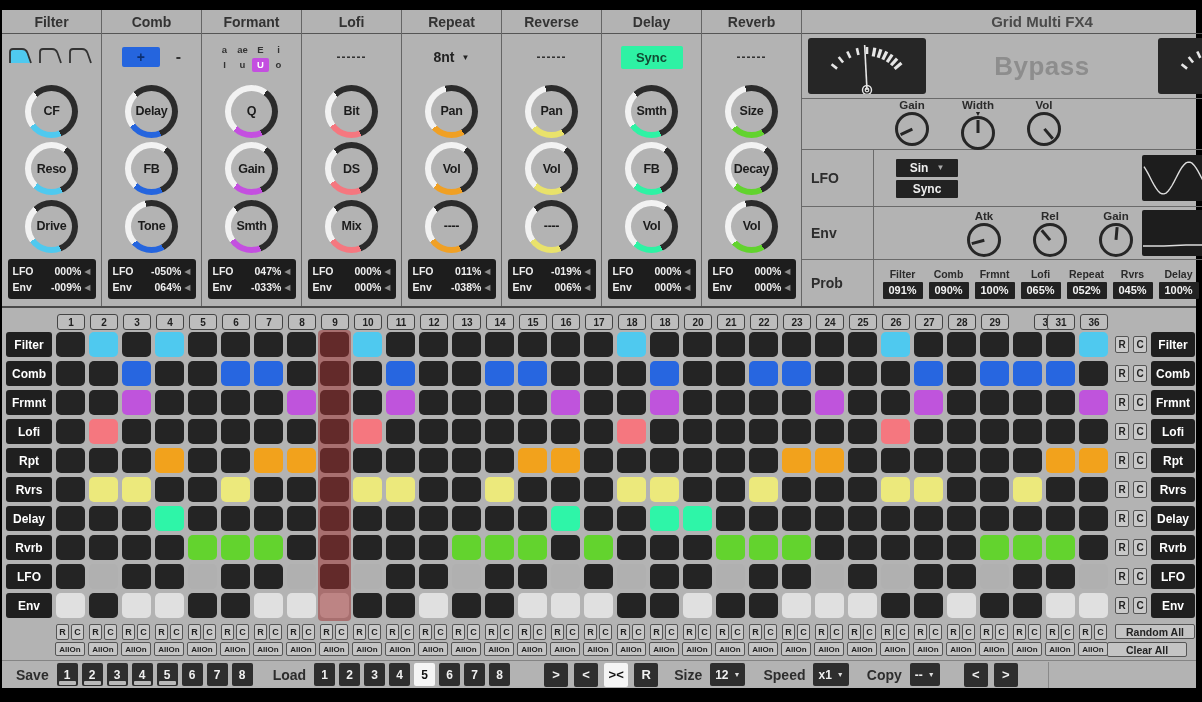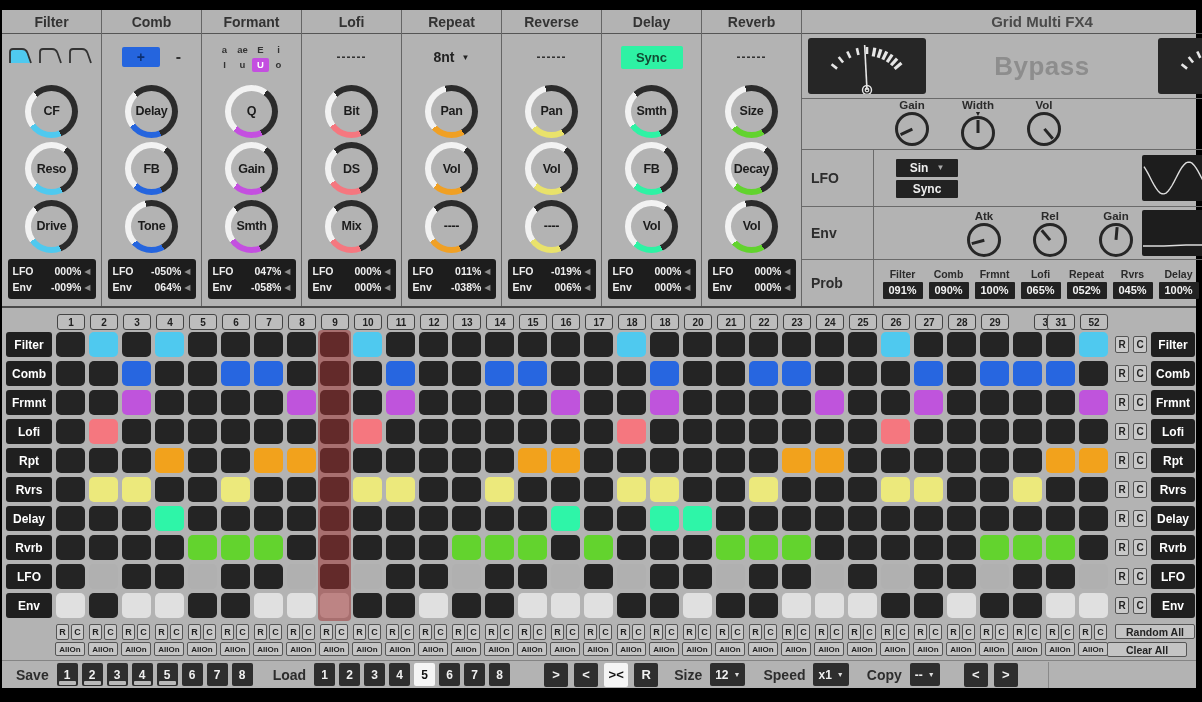--- a/index.html
+++ b/index.html
@@ -188,21 +188,21 @@
               </div>
             </div>
             <div class="modbox">
               <div class="modrow">
                 <span class="ml">LFO</span>
                 <span class="mv">047%</span>
                 <span class="ma">◀</span>
               </div>
               <div class="modrow">
                 <span class="ml">Env</span>
-                <span class="mv">-058%</span>
+                <span class="mv">-033%</span>
                 <span class="ma">◀</span>
               </div>
             </div>
           </div>
           <div class="fxcol">
             <div class="fxhead">Lofi</div>
             <div class="fxsel">
               <div class="dashsel">------</div>
             </div>
             <div class="fxknobs">
@@ -523,21 +523,21 @@
         <div class="gnum" style="left: 748px;">22</div>
         <div class="gnum" style="left: 781px;">23</div>
         <div class="gnum" style="left: 814px;">24</div>
         <div class="gnum" style="left: 847px;">25</div>
         <div class="gnum" style="left: 880px;">26</div>
         <div class="gnum" style="left: 913px;">27</div>
         <div class="gnum" style="left: 946px;">28</div>
         <div class="gnum" style="left: 979px;">29</div>
         <div class="gnum" style="left: 1032px;">30</div>
         <div class="gnum" style="left: 1045px;">31</div>
-        <div class="gnum" style="left: 1078px;">52</div>
+        <div class="gnum" style="left: 1078px;">36</div>
         <div class="glabel" style="left: 4px; top: 24px;">Filter</div>
         <div class="grid-cell" style="left: 54px; top: 24px; background: rgb(36, 36, 36);"></div>
         <div class="grid-cell" style="left: 87px; top: 24px; background: rgb(79, 201, 239);"></div>
         <div class="grid-cell" style="left: 120px; top: 24px; background: rgb(36, 36, 36);"></div>
         <div class="grid-cell" style="left: 153px; top: 24px; background: rgb(79, 201, 239);"></div>
         <div class="grid-cell" style="left: 186px; top: 24px; background: rgb(36, 36, 36);"></div>
         <div class="grid-cell" style="left: 219px; top: 24px; background: rgb(36, 36, 36);"></div>
         <div class="grid-cell" style="left: 252px; top: 24px; background: rgb(36, 36, 36);"></div>
         <div class="grid-cell" style="left: 285px; top: 24px; background: rgb(36, 36, 36);"></div>
         <div class="grid-cell" style="left: 318px; top: 24px; background: rgb(36, 36, 36);"></div>

